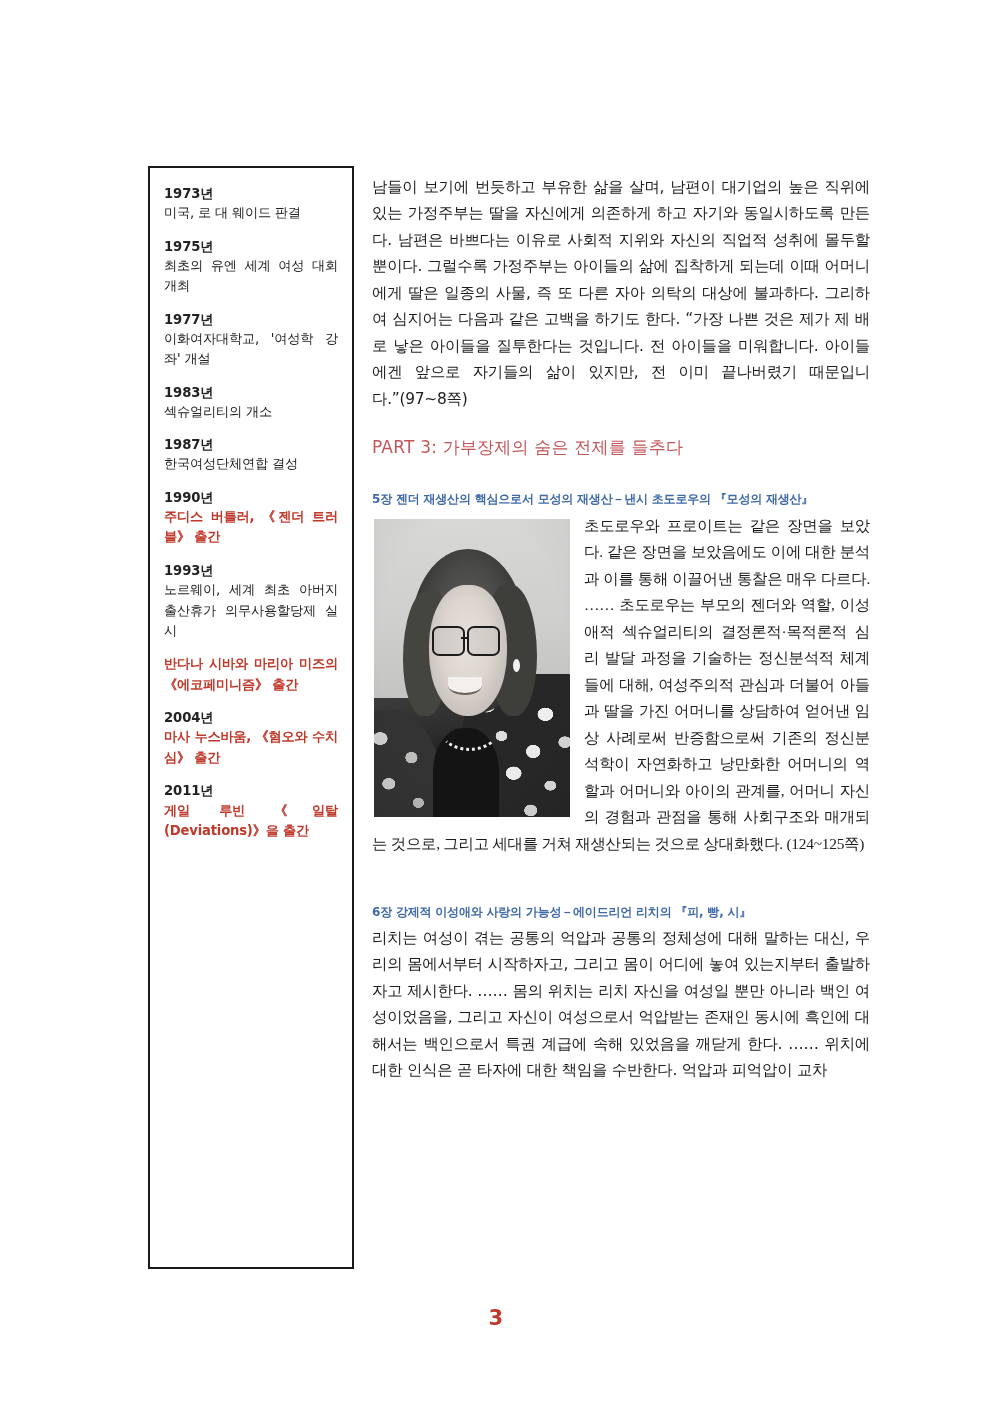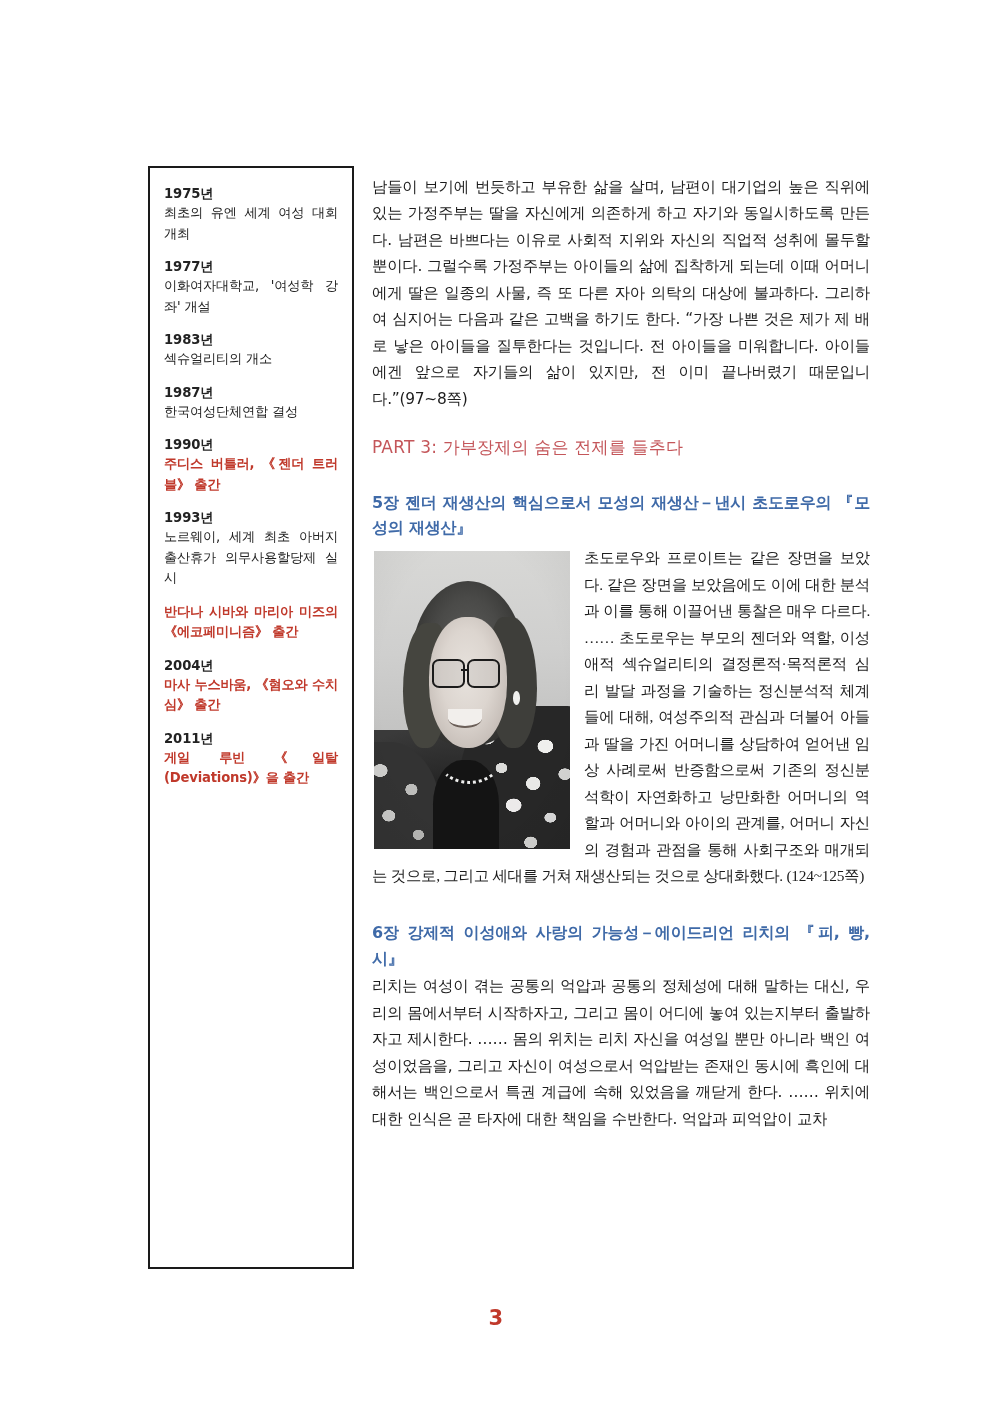--- a/index.html
+++ b/index.html
@@ -81,30 +81,30 @@
   h2.part-heading {
     margin: 22px 0 0 0;
     font-size: 17px;
     font-weight: 400;
     color: #c4565a;
     letter-spacing: 0.2px;
     line-height: 1.6;
   }
   h3.chapter-heading {
     margin: 28px 0 4px 0;
-    font-size: 16px;
+    font-size: 12px;
     font-weight: 700;
     color: #3f6aa8;
     line-height: 1.62;
     letter-spacing: -0.2px;
     text-align: justify;
     text-justify: inter-character;
   }
   h3.chapter-heading.second {
-    margin: 30px 0 2px 0;
+    margin: 46px 0 2px 0;
   }
 
   
   .portrait-wrap {
     float: left;
     width: 196px;
     height: 298px;
     margin: 6px 14px 4px 2px;
     position: relative;
     overflow: hidden;
@@ -258,20 +258,24 @@
     letter-spacing: 0.5px;
   }
 </style>
 </head>
 <body>
 
 <div class="page">
 
   <aside class="timeline-box">
 
+    <div class="tl-entry">
+      <div class="tl-year">1973년</div>
+      <div class="tl-desc">미국, 로 대 웨이드 판결</div>
+    </div>
 
     <div class="tl-entry">
       <div class="tl-year">1975년</div>
       <div class="tl-desc">최초의 유엔 세계 여성 대회 개최</div>
     </div>
 
     <div class="tl-entry">
       <div class="tl-year">1977년</div>
       <div class="tl-desc">이화여자대학교, '여성학 강좌' 개설</div>
     </div>

